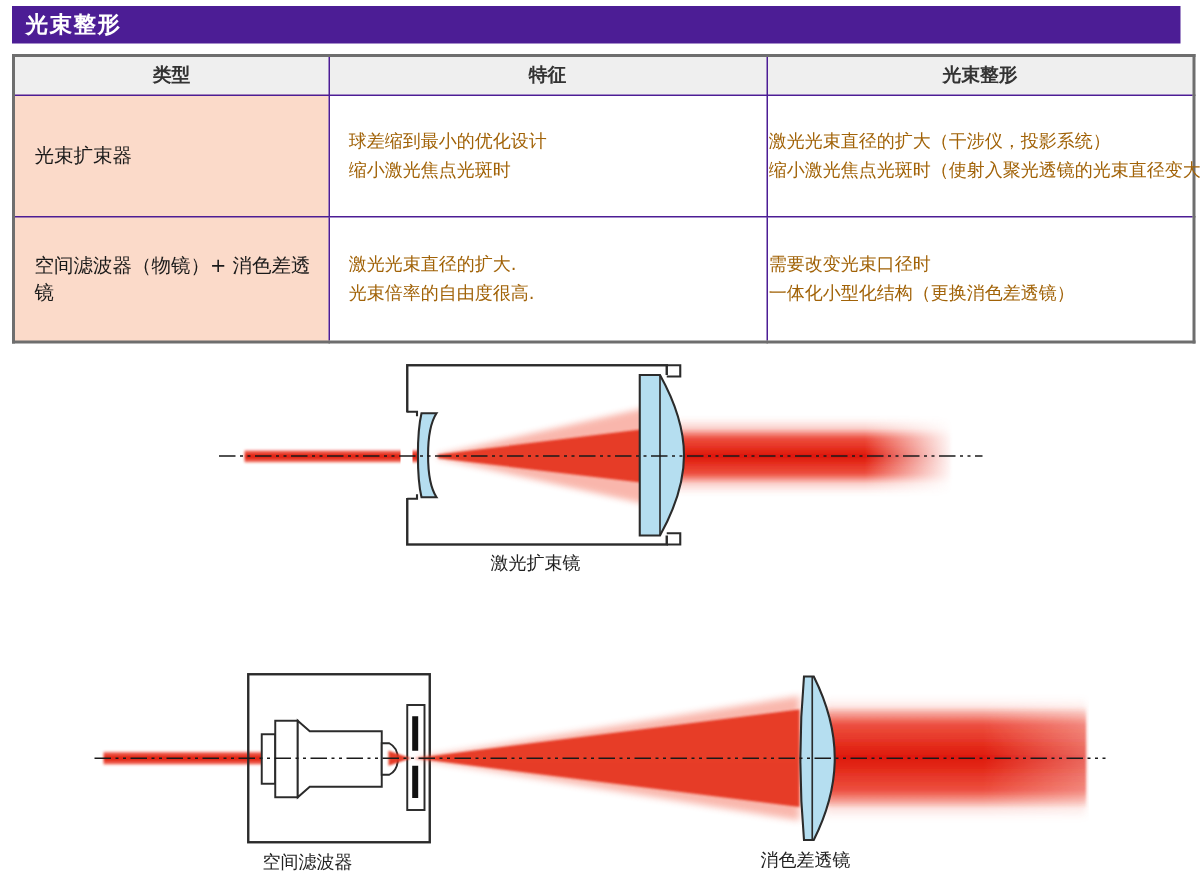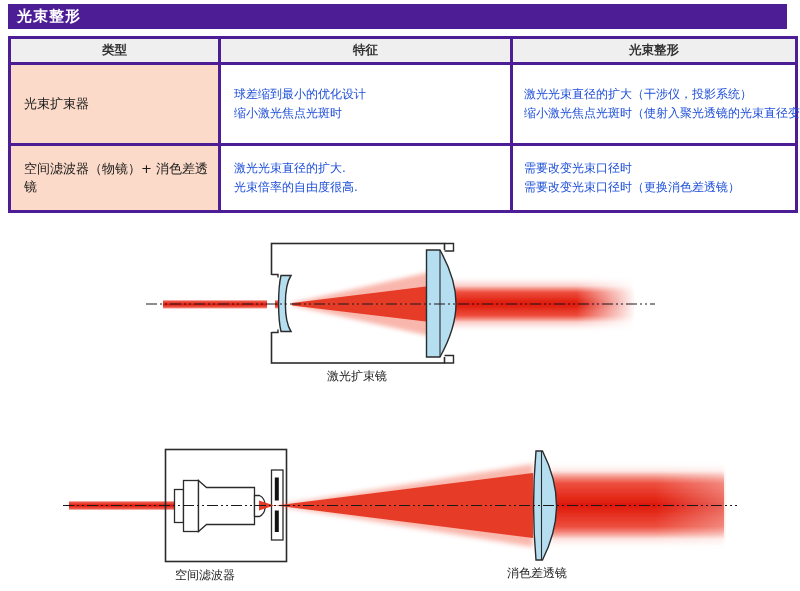--- a/index.html
+++ b/index.html
@@ -12,36 +12,36 @@
     position:absolute;left:8px;top:4px;width:779px;height:25px;
     background:#4c1d95;color:#ffffff;font-weight:bold;font-size:15px;
     line-height:25px;padding-left:9px;box-sizing:border-box;letter-spacing:1px;
   }
   table.spec{
     position:absolute;left:8px;top:36px;width:787px;
     border-collapse:collapse;table-layout:fixed;
     border:2px solid #6e6e6e;
   }
   table.spec td,table.spec th{
-    border:3px solid #4c1d95;box-sizing:border-box;vertical-align:middle;
+    border:1px solid #4c1d95;box-sizing:border-box;vertical-align:middle;
   }
   th.hdr{
     background:#EFEFEF;height:26px;font-size:12.5px;font-weight:bold;color:#333;
     text-align:center;border-bottom:2px solid #6e6e6e;
   }
   td.type-cell{
     background:#FBDAC9;font-weight:normal;font-size:13px;color:#1a1a1a;
     padding-left:13px;
   }
   td.feat-cell,td.use-cell{
-    font-size:12px;color:#1d4ed8;padding-left:13px;line-height:1.55;
+    font-size:12px;color:#a16207;padding-left:13px;line-height:1.55;
   }
-  td.use-cell{padding-left:11px;}
+  td.use-cell{padding-left:1px;}
   tr.row1{height:81px;}
-  tr.row2{height:67px;}
+  tr.row2{height:84px;}
   .cell-line{white-space:nowrap;}
   .diag{position:absolute;left:0;}
   svg text{
     font-family:"DejaVu Sans","Liberation Sans",sans-serif;
     font-size:12px;fill:#222;
   }
 </style>
 </head>
 <body>
 
@@ -71,21 +71,21 @@
     </td>
   </tr>
   <tr class="row2">
     <td class="type-cell">空间滤波器（物镜）+ 消色差透镜</td>
     <td class="feat-cell">
       <div class="cell-line">激光光束直径的扩大.</div>
       <div class="cell-line">光束倍率的自由度很高.</div>
     </td>
     <td class="use-cell">
       <div class="cell-line">需要改变光束口径时</div>
-      <div class="cell-line">需要改变光束口径时（更换消色差透镜）</div>
+      <div class="cell-line">一体化小型化结构（更换消色差透镜）</div>
     </td>
   </tr>
 </tbody>
   </table>
 
 <svg class="diag" style="top:230px" width="800" height="160" viewBox="0 230 800 160">
   <defs>
     <linearGradient id="beamV1" x1="0" y1="0" x2="0" y2="1">
       <stop offset="0" stop-color="#ED3A24" stop-opacity="0"></stop>
       <stop offset="0.18" stop-color="#EA3320" stop-opacity="0.8"></stop>

